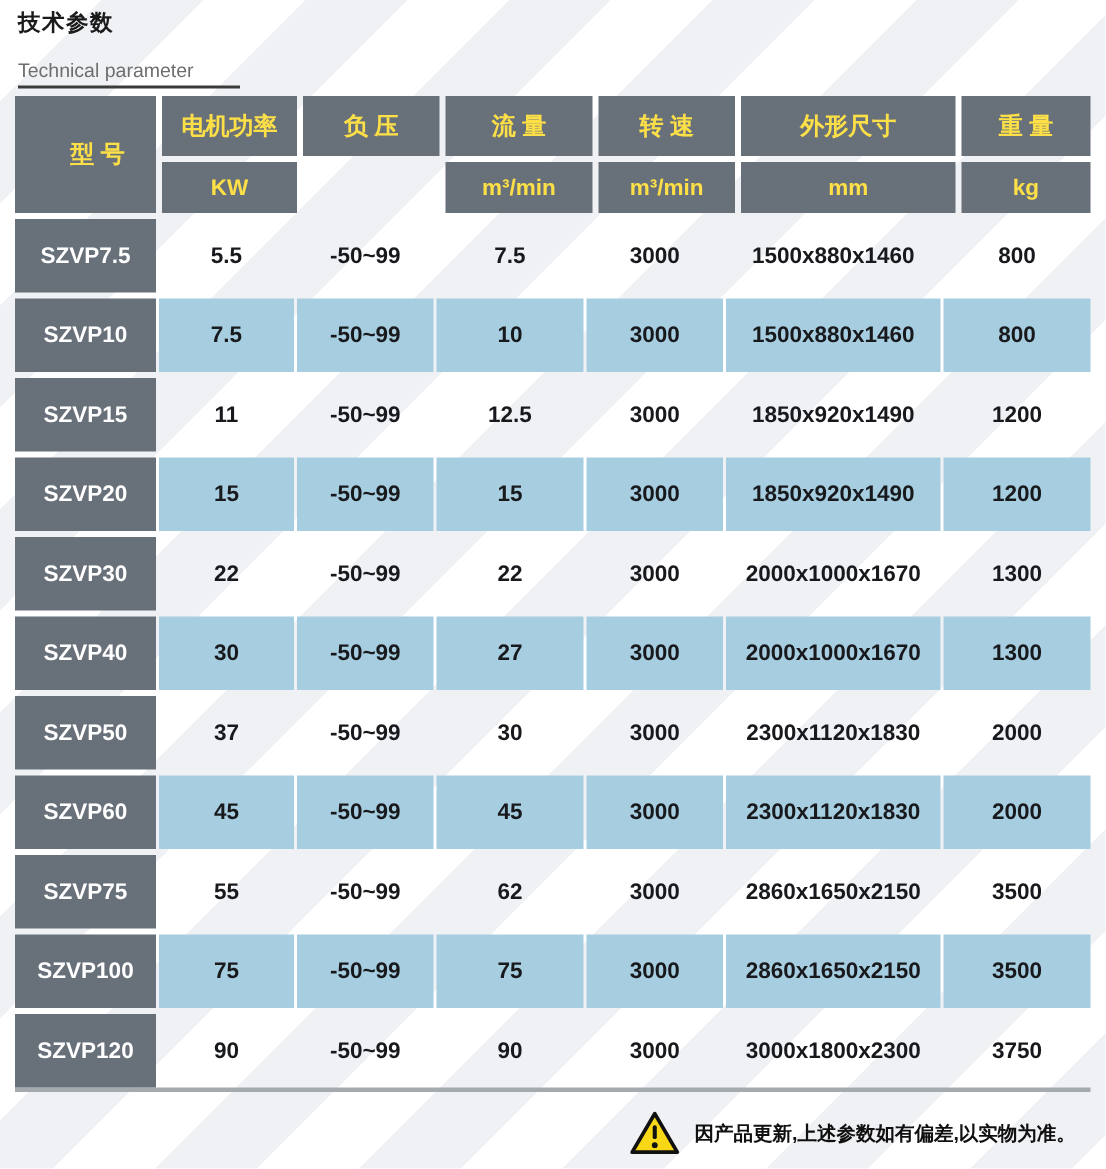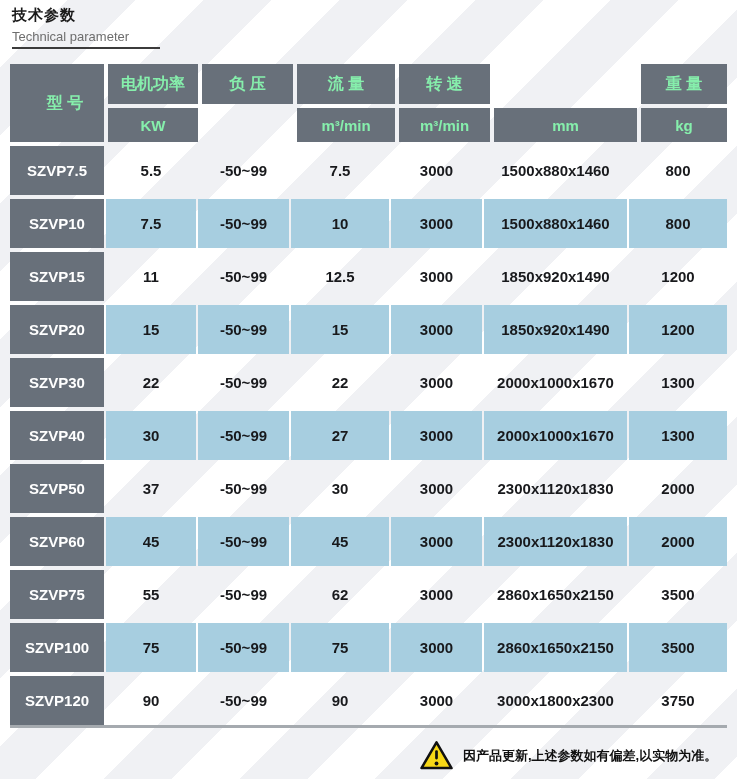--- a/index.html
+++ b/index.html
@@ -16,29 +16,29 @@
     background-color:#ffffff;
     background-image:repeating-linear-gradient(135deg,#ffffff 0 48px,#f0f1f4 48px 96px);
     overflow:hidden;
   }
   .page{position:relative;width:737px;height:779px;}
 
   
   .title-block{position:absolute;left:12px;top:6px;}
   .title-cn{font-size:15px;font-weight:bold;color:#1a1a1a;letter-spacing:1px;}
   .title-en{
-    display:inline-block;font-size:13px;color:#6e6e6e;margin-top:4px;
+    display:inline-block;font-size:13px;color:#6e6e6e;margin-top:14px;
     padding-bottom:3px;min-width:148px;border-bottom:2px solid #3b3b3b;
   }
 
   
   .table-wrap{position:absolute;left:10px;top:64px;width:717px;}
   .thead{display:grid;grid-template-columns:var(--cols);grid-template-rows:40px 34px;gap:4px;}
   .hcell{
-    background:var(--header-bg);color:#86efac;font-weight:bold;
+    background:var(--header-bg);color:#fde047;font-weight:bold;
     display:flex;align-items:center;justify-content:center;font-size:16px;
   }
   .hcell.unit{font-size:15px;}
   .model-head{grid-column:1;grid-row:1/3;padding-left:16px;}
   .c2{grid-column:2}.c3{grid-column:3}.c4{grid-column:4}.c5{grid-column:5}.c6{grid-column:6}.c7{grid-column:7}
   .r1{grid-row:1}.r2{grid-row:2}
 
   .data-row{display:grid;grid-template-columns:var(--cols);gap:2px;height:49px;margin-top:4px;}
   .cell{display:flex;align-items:center;justify-content:center;font-size:15px;font-weight:bold;color:#18191c;}
   .cell.model{background:var(--header-bg);color:#ffffff;}
@@ -60,20 +60,21 @@
     <div class="title-en">Technical parameter</div>
   </div>
 
   <div class="table-wrap">
     <div class="thead">
       <div class="hcell model-head">型 号</div>
       <div class="hcell r1 c2">电机功率</div>
       <div class="hcell r1 c3">负 压</div>
       <div class="hcell r1 c4">流 量</div>
       <div class="hcell r1 c5">转 速</div>
+      <div class="hcell r1 c6">外形尺寸</div>
       <div class="hcell r1 c7">重 量</div>
       <div class="hcell unit r2 c2">KW</div>
       <div class="hcell unit r2 c4">m³/min</div>
       <div class="hcell unit r2 c5">m³/min</div>
       <div class="hcell unit r2 c7">kg</div>
       <div class="hcell unit r2 c6">mm</div>
     </div>
 
     <div id="rows">
   <div class="data-row">

